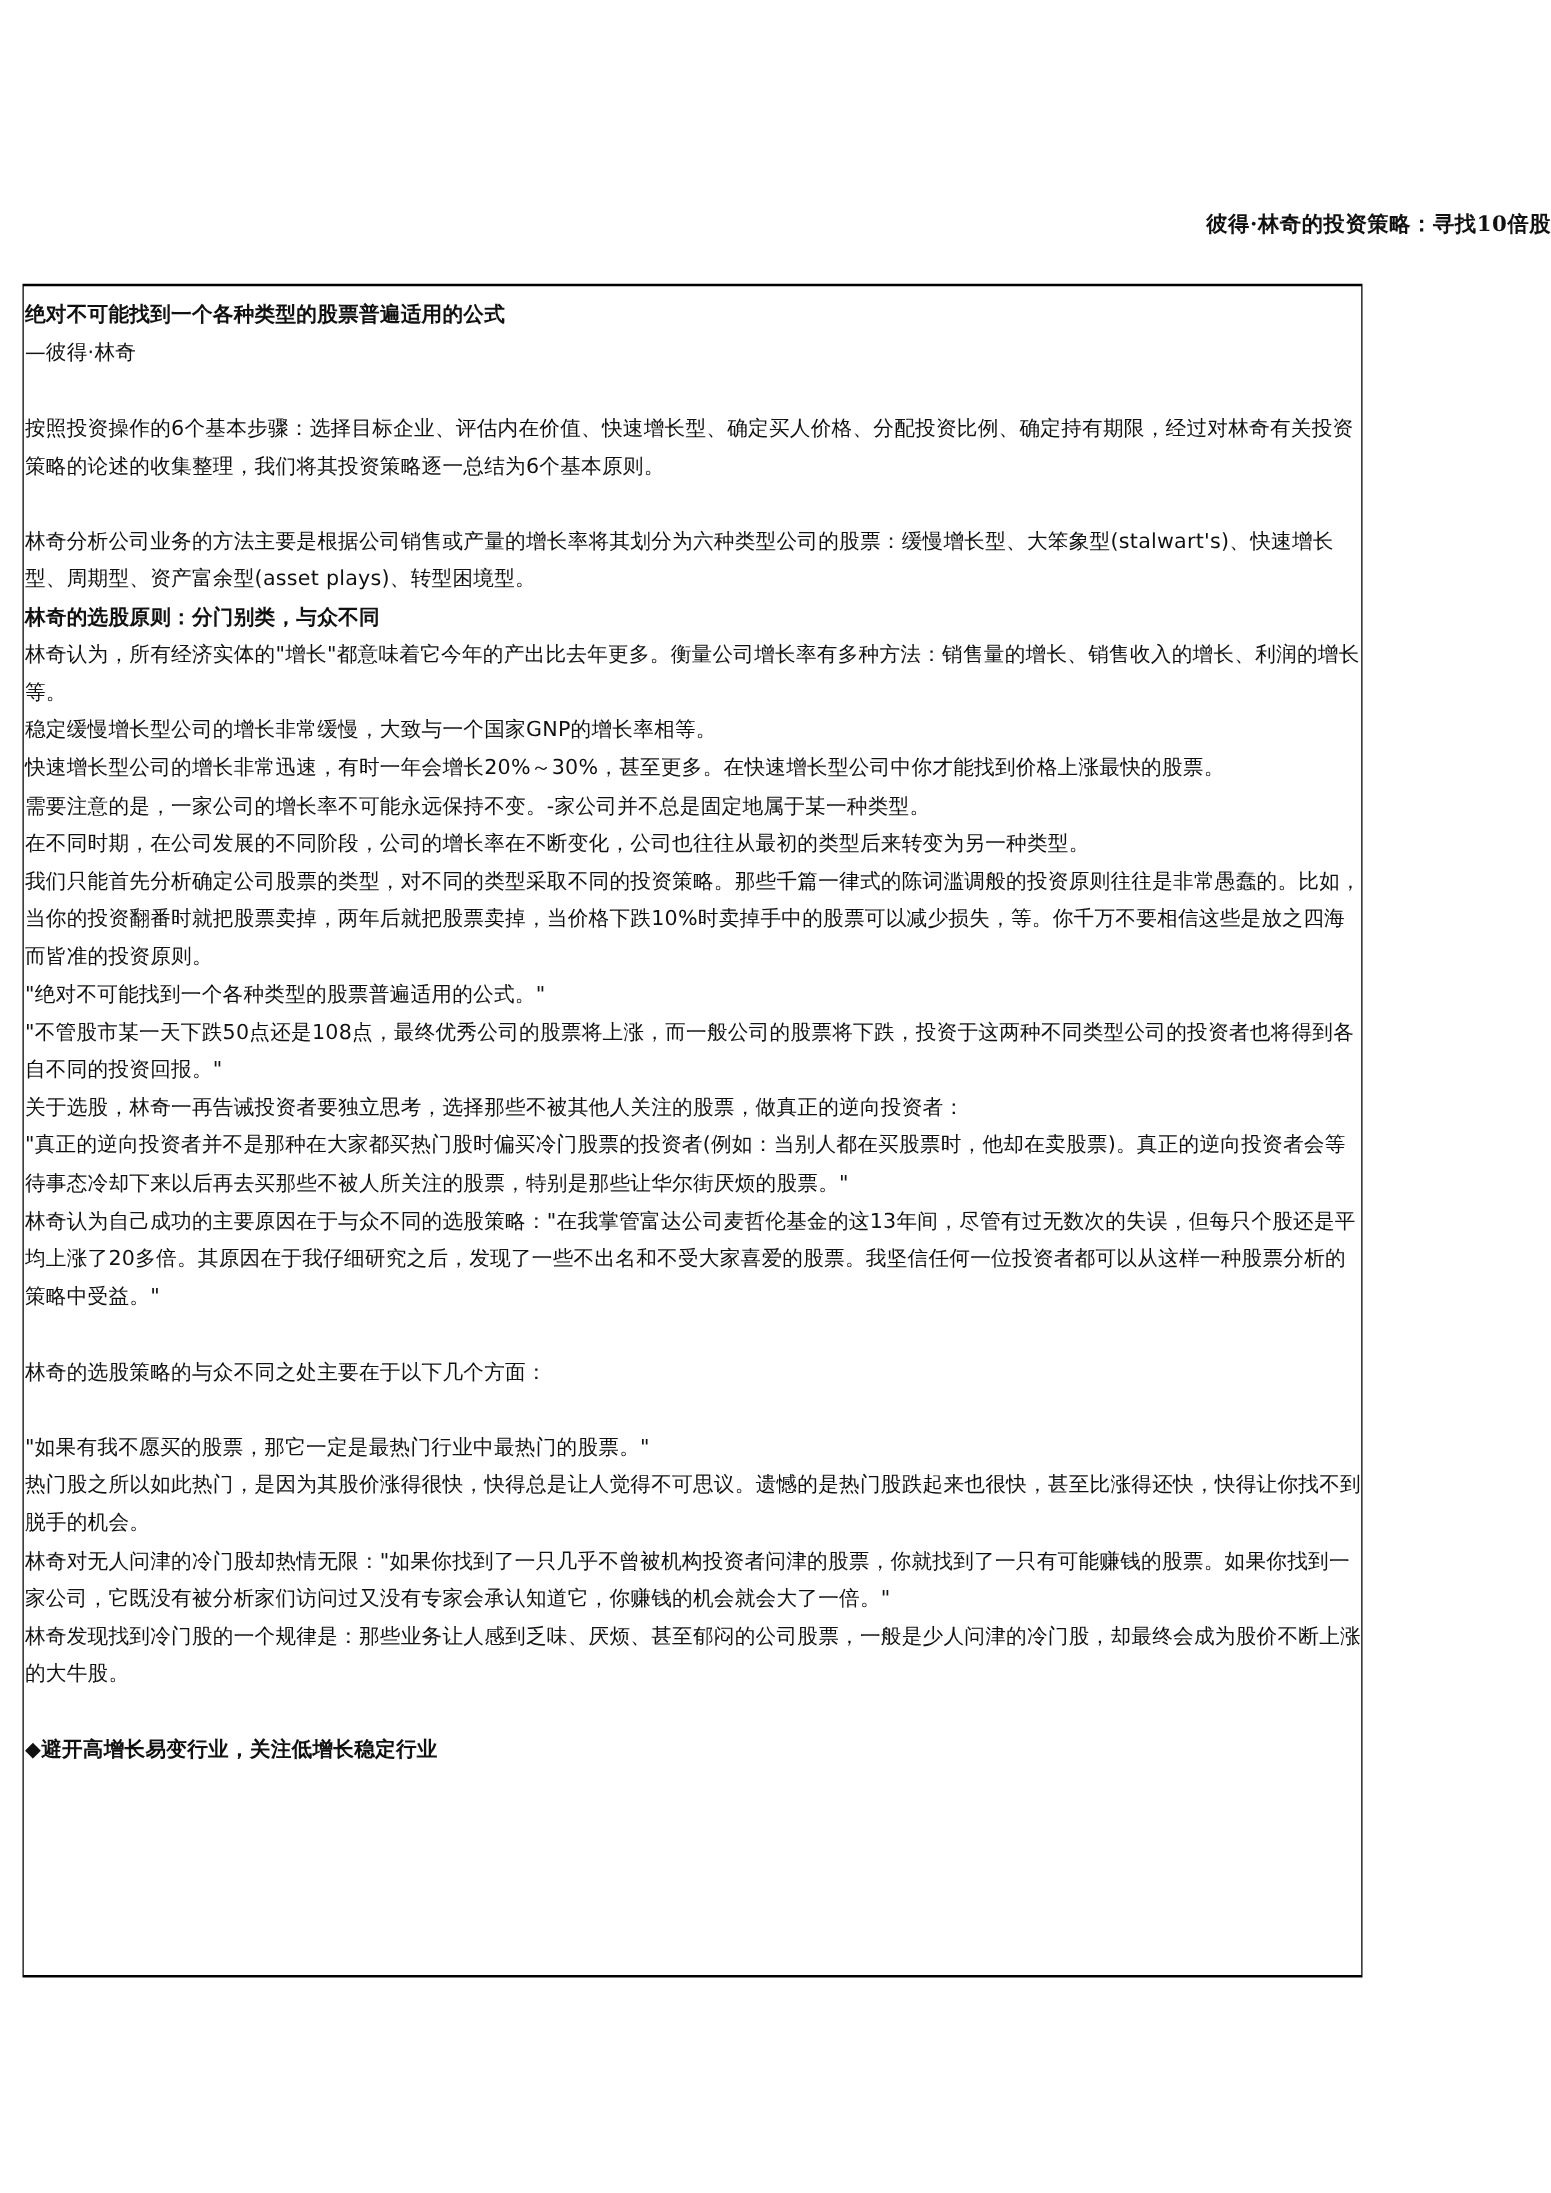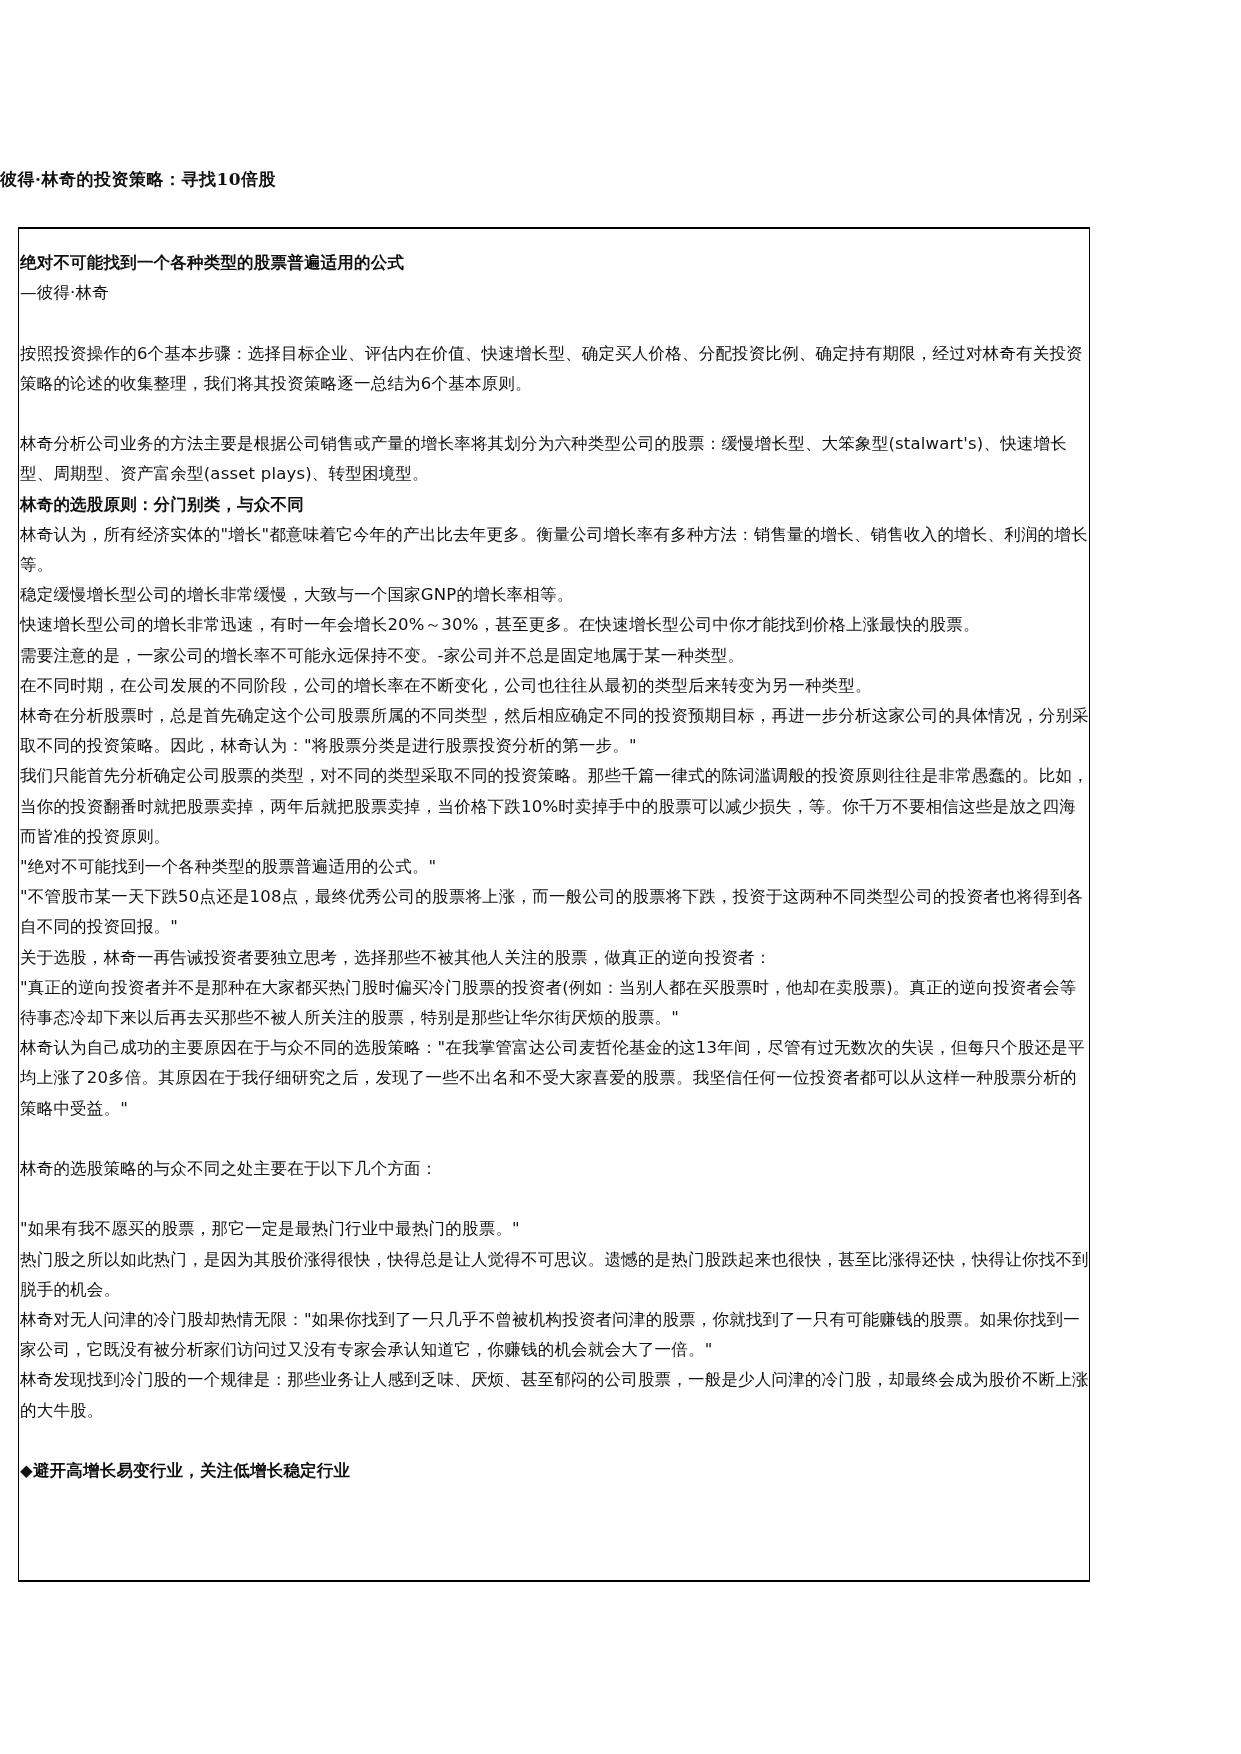--- a/index.html
+++ b/index.html
@@ -3,35 +3,35 @@
 <meta charset="utf-8">
 <style>
   html, body { margin: 0; padding: 0; background: #ffffff; }
   body {
     width: 1241px; height: 1754px; position: relative;
     font-family: "DejaVu Sans", "Liberation Sans", sans-serif;
     color: #111;
   }
   .doc-title {
     position: absolute; top: 168px; left: 0; width: 1241px;
-    text-align: left; font-weight: bold; font-size: 17px;
+    text-align: right; font-weight: bold; font-size: 17px;
     font-family: "DejaVu Serif", "Liberation Serif", serif;
     letter-spacing: 0.5px;
   }
   .box {
     position: absolute; left: 18px; top: 227px;
     width: 1072px; height: 1355px;
     border: 2px solid #000;
     border-left: 1px solid #000;
     border-right: 1px solid #000;
     box-sizing: border-box;
     overflow: hidden;
   }
   .content {
-    padding: 19px 0 0 1px;
+    padding: 8px 0 0 1px;
     font-size: 16.5px;
     line-height: 30.2px;
     letter-spacing: 0.2px;
   }
   .line { white-space: pre-wrap; word-break: break-all; }
   .bold { font-weight: bold; }
   .blank { height: 30.2px; }
 </style>
 </head>
 <body>
@@ -46,21 +46,20 @@
     <div class="line">按照投资操作的6个基本步骤：选择目标企业、评估内在价值、快速增长型、确定买人价格、分配投资比例、确定持有期限，经过对林奇有关投资策略的论述的收集整理，我们将其投资策略逐一总结为6个基本原则。</div>
     <div class="blank"></div>
 
     <div class="line">林奇分析公司业务的方法主要是根据公司销售或产量的增长率将其划分为六种类型公司的股票：缓慢增长型、大笨象型(stalwart's)、快速增长型、周期型、资产富余型(asset plays)、转型困境型。</div>
     <div class="line bold">林奇的选股原则：分门别类，与众不同</div>
     <div class="line">林奇认为，所有经济实体的"增长"都意味着它今年的产出比去年更多。衡量公司增长率有多种方法：销售量的增长、销售收入的增长、利润的增长等。</div>
     <div class="line">稳定缓慢增长型公司的增长非常缓慢，大致与一个国家GNP的增长率相等。</div>
     <div class="line">快速增长型公司的增长非常迅速，有时一年会增长20%～30%，甚至更多。在快速增长型公司中你才能找到价格上涨最快的股票。</div>
     <div class="line">需要注意的是，一家公司的增长率不可能永远保持不变。-家公司并不总是固定地属于某一种类型。</div>
     <div class="line">在不同时期，在公司发展的不同阶段，公司的增长率在不断变化，公司也往往从最初的类型后来转变为另一种类型。</div>
-    <div class="line">林奇在分析股票时，总是首先确定这个公司股票所属的不同类型，然后相应确定不同的投资预期目标，再进一步分析这家公司的具体情况，分别采取不同的投资策略。因此，林奇认为："将股票分类是进行股票投资分析的第一步。"</div>
     <div class="line">我们只能首先分析确定公司股票的类型，对不同的类型采取不同的投资策略。那些千篇一律式的陈词滥调般的投资原则往往是非常愚蠢的。比如，当你的投资翻番时就把股票卖掉，两年后就把股票卖掉，当价格下跌10%时卖掉手中的股票可以减少损失，等。你千万不要相信这些是放之四海而皆准的投资原则。</div>
     <div class="line">"绝对不可能找到一个各种类型的股票普遍适用的公式。"</div>
     <div class="line">"不管股市某一天下跌50点还是108点，最终优秀公司的股票将上涨，而一般公司的股票将下跌，投资于这两种不同类型公司的投资者也将得到各自不同的投资回报。"</div>
     <div class="line">关于选股，林奇一再告诫投资者要独立思考，选择那些不被其他人关注的股票，做真正的逆向投资者：</div>
     <div class="line">"真正的逆向投资者并不是那种在大家都买热门股时偏买冷门股票的投资者(例如：当别人都在买股票时，他却在卖股票)。真正的逆向投资者会等待事态冷却下来以后再去买那些不被人所关注的股票，特别是那些让华尔街厌烦的股票。"</div>
     <div class="line">林奇认为自己成功的主要原因在于与众不同的选股策略："在我掌管富达公司麦哲伦基金的这13年间，尽管有过无数次的失误，但每只个股还是平均上涨了20多倍。其原因在于我仔细研究之后，发现了一些不出名和不受大家喜爱的股票。我坚信任何一位投资者都可以从这样一种股票分析的策略中受益。"</div>
     <div class="blank"></div>
     <div class="line">林奇的选股策略的与众不同之处主要在于以下几个方面：</div>
     <div class="blank"></div>
 

